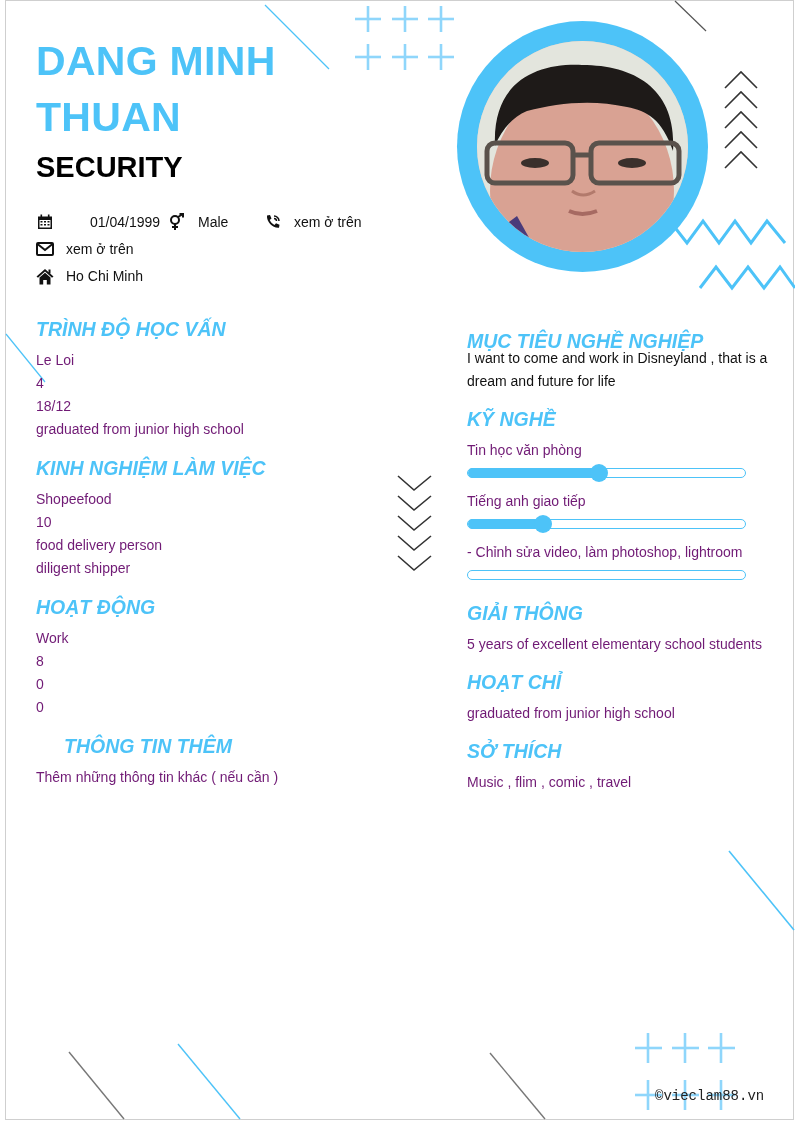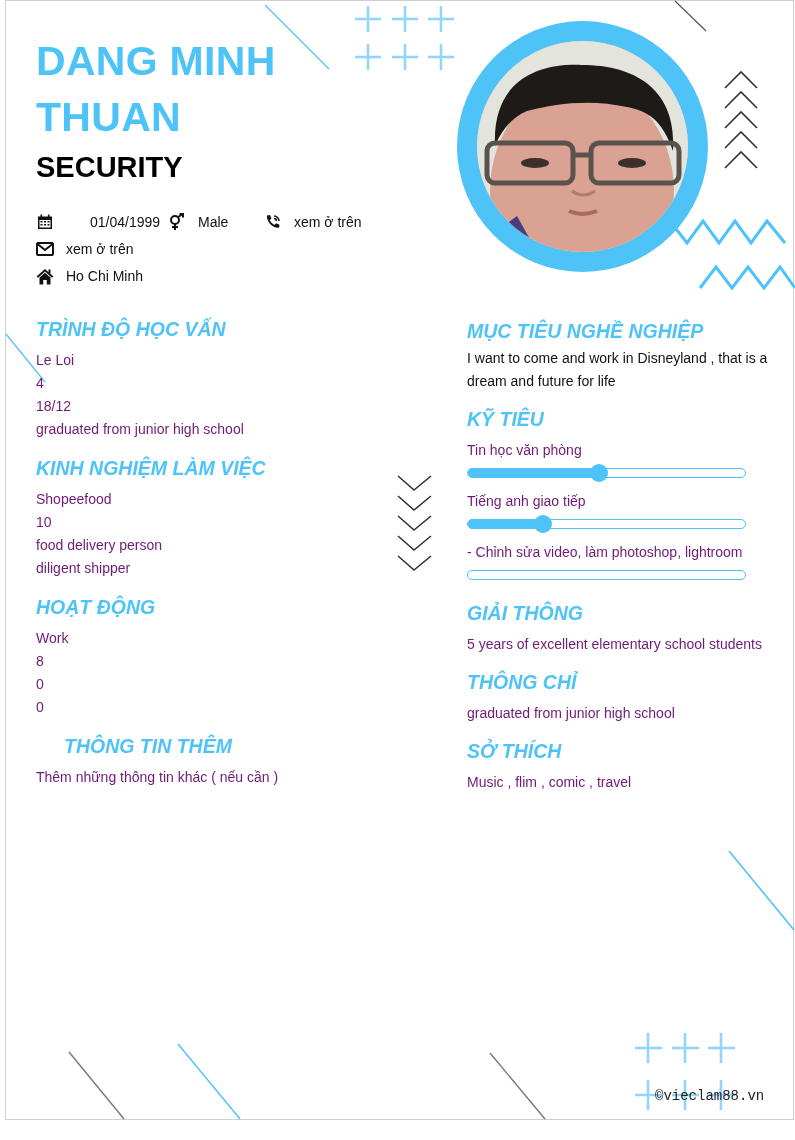--- a/index.html
+++ b/index.html
@@ -222,42 +222,42 @@
 
 <div class="sec-title" style="left:36px; top:595px;">HOẠT ĐỘNG</div>
 <div class="line" style="left:36px; top:627px;">Work</div>
 <div class="line" style="left:36px; top:650px;">8</div>
 <div class="line" style="left:36px; top:673px;">0</div>
 <div class="line" style="left:36px; top:696px;">0</div>
 
 <div class="sec-title" style="left:36px; top:734px;margin-left:28px;">THÔNG TIN THÊM</div>
 <div class="line" style="left:36px; top:766px;">Thêm những thông tin khác ( nếu cần )</div>
 
-<div class="sec-title" style="left:467px; top:319px;">MỤC TIÊU NGHỀ NGHIỆP</div>
+<div class="sec-title" style="left:467px; top:329px;">MỤC TIÊU NGHỀ NGHIỆP</div>
 <div class="para" style="left:467px; top:347px; width:315px;">I want to come and work in Disneyland , that is a dream and future for life</div>
 
-<div class="sec-title" style="left:467px; top:407px;">KỸ TIÊU</div>
+<div class="sec-title" style="left:467px; top:407px;">KỸ NGHỀ</div>
 
 <div class="line" style="left:467px; top:439px;">Tin học văn phòng</div>
 <div class="bar" style="top:468px;">
   <div class="fill" style="width:131px;"></div>
   <div class="knob" style="left:122px;"></div>
 </div>
 
 <div class="line" style="left:467px; top:490px;">Tiếng anh giao tiếp</div>
 <div class="bar" style="top:519px;">
   <div class="fill" style="width:75px;"></div>
   <div class="knob" style="left:66px;"></div>
 </div>
 
 <div class="line" style="left:467px; top:541px;">- Chỉnh sửa video, làm photoshop, lightroom</div>
 <div class="bar" style="top:570px;"></div>
 
 <div class="sec-title" style="left:467px; top:601px;">GIẢI THÔNG</div>
 <div class="line" style="left:467px; top:633px;">5 years of excellent elementary school students</div>
 
-<div class="sec-title" style="left:467px; top:670px;">THÔNG CHỈ</div>
+<div class="sec-title" style="left:467px; top:670px;">HOẠT CHỈ</div>
 <div class="line" style="left:467px; top:702px;">graduated from junior high school</div>
 
 <div class="sec-title" style="left:467px; top:739px;">SỞ THÍCH</div>
 <div class="line" style="left:467px; top:771px;">Music , flim , comic , travel</div>
 
 <div class="watermark">©vieclam88.vn</div>
 
 </body></html>

